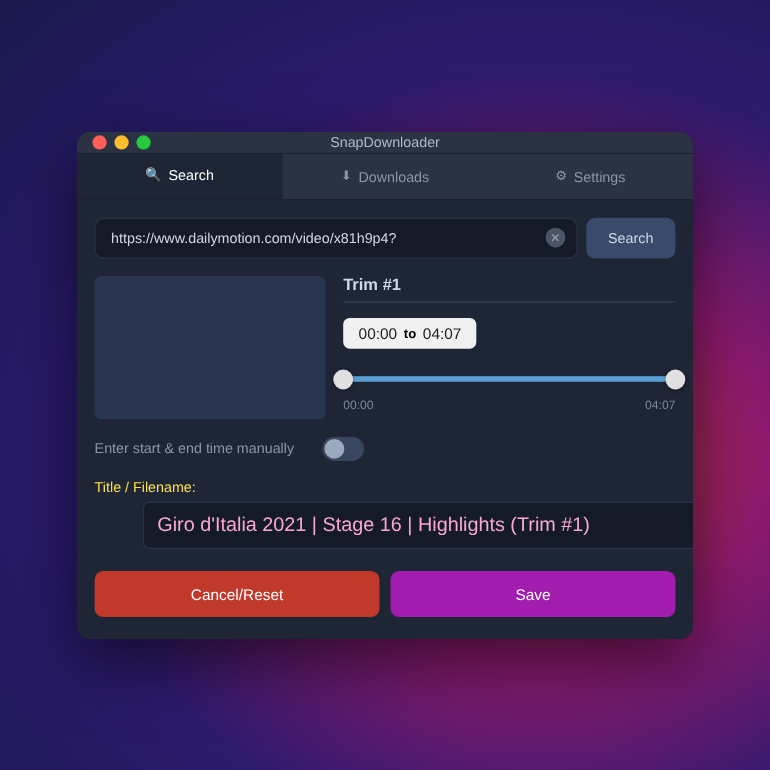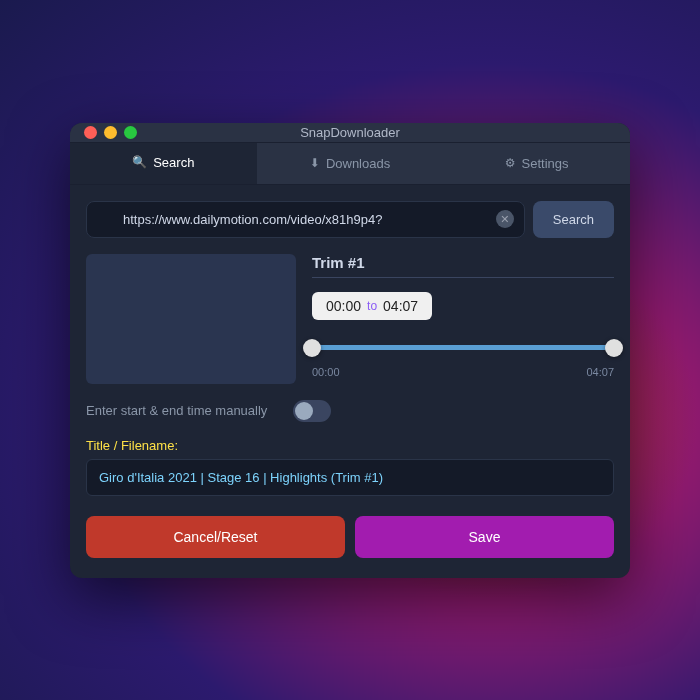--- a/index.html
+++ b/index.html
@@ -108,21 +108,20 @@
     }
 
     .url-input {
       flex: 1;
       background: transparent;
       border: none;
       outline: none;
       color: #d0d8e8;
       font-size: 13px;
       padding: 10px 4px;
-      margin-left: 22px;
     }
 
     .url-clear {
       width: 18px;
       height: 18px;
       border-radius: 50%;
       background: #4a5568;
       color: #9aa0ae;
       border: none;
       cursor: pointer;
@@ -181,22 +180,23 @@
       padding: 6px 14px;
       font-size: 14px;
       font-weight: 500;
       display: inline-flex;
       align-items: center;
       gap: 6px;
       margin-bottom: 14px;
     }
 
     .time-sep {
-      color: #8b5cf6;
+      color: #000000;
       font-size: 12px;
+      font-weight: bold;
     }
 
     .slider-wrap {
       position: relative;
       height: 28px;
       display: flex;
       align-items: center;
       margin-bottom: 4px;
     }
 
@@ -278,24 +278,25 @@
       color: #fde047;
       font-size: 13px;
       margin-bottom: 6px;
     }
 
     .filename-input {
       width: 100%;
       background: #141a28;
       border: 1px solid #2a3448;
       border-radius: 6px;
-      color: #7dd3fc;
-      font-size: 13px;
+      color: #f9a8d4;
+      font-size: 18px;
       padding: 10px 12px;
       outline: none;
+      margin-left: 44px;
     }
 
     .action-row {
       display: flex;
       gap: 10px;
       margin-top: 20px;
       padding: 0 0 4px 0;
     }
 
     .btn-cancel {

